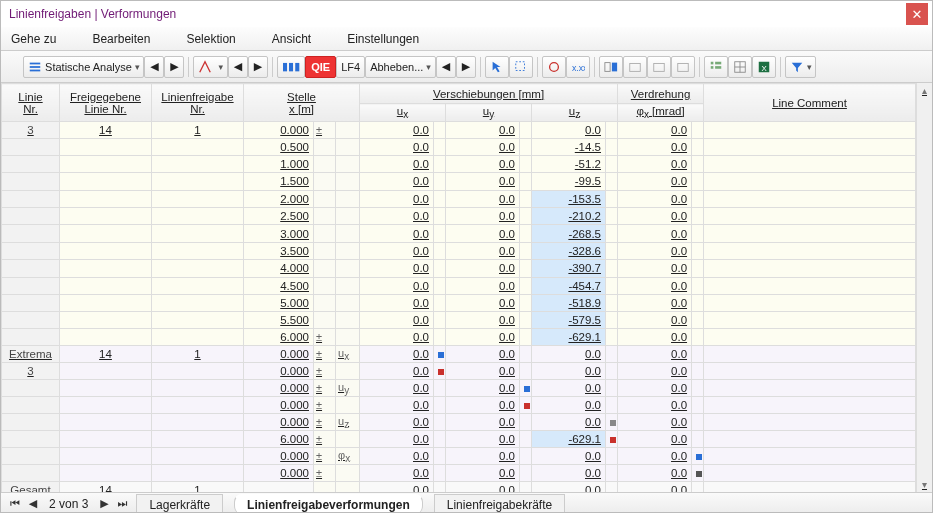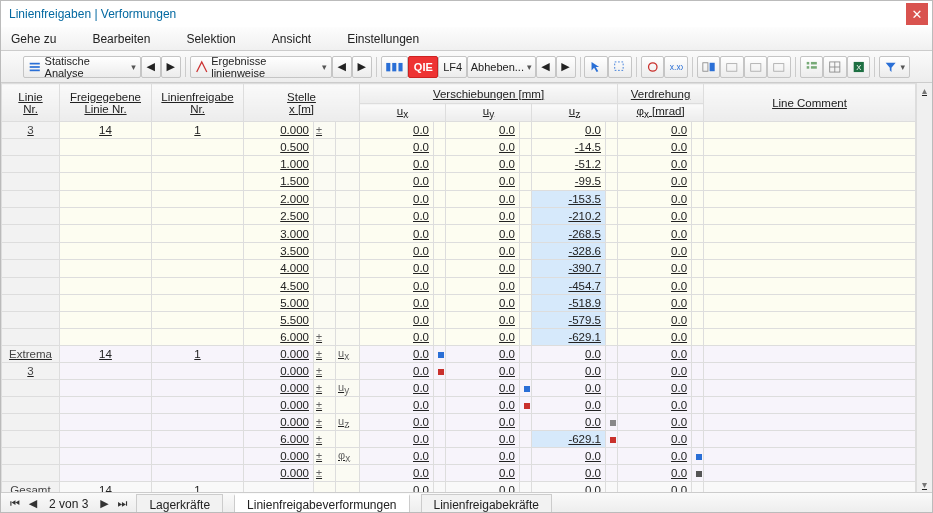--- a/index.html
+++ b/index.html
@@ -15,21 +15,21 @@
     border: 1px solid #bbb;
   }
   .titlebar {
     display: flex;
     align-items: center;
     justify-content: space-between;
     height: 26px;
     padding: 0 4px 0 8px;
     background: #fff;
   }
-  .titlebar .title { color: #0369a1; }
+  .titlebar .title { color: #701a75; }
   .close-btn {
     width: 22px; height: 22px;
     background: #d9534f;
     color: #fff;
     display: flex; align-items: center; justify-content: center;
     font-size: 13px; cursor: pointer;
   }
   .menubar {
     display: flex;
     gap: 36px;
@@ -125,21 +125,21 @@
     padding: 2px 12px;
     border:1px solid #ccc;
     border-bottom:none;
     margin-right:-1px;
     background:#f2f2f2;
     font-size:12px;
     cursor:pointer;
     height:20px;
     display:flex; align-items:center;
   }
-  .tab.active { background:#fff; font-weight:normal; border-top:2px solid #fff;}
+  .tab.active { background:#fff; font-weight:bold; border-top:2px solid #fff;border-radius:8px;}
   .frac { font-size:11px; color:#777; vertical-align:super; letter-spacing:-1px;margin-left:39px;}
   sub{font-size:10px;}
 </style>
 </head>
 <body>
 
 <div class="titlebar">
   <span class="title">Linienfreigaben | Verformungen</span>
   <div class="close-btn">✕</div>
 </div>
@@ -156,21 +156,21 @@
   <span class="tbtn drop"><svg viewBox="0 0 16 16">
         <rect x="2" y="3" width="12" height="2" fill="#2a6fd6"></rect>
         <rect x="2" y="7" width="12" height="2" fill="#2a6fd6"></rect>
         <rect x="2" y="11" width="12" height="2" fill="#2a6fd6"></rect>
       </svg>&nbsp;<span>Statische Analyse</span></span>
   <span class="tbtn">◀</span>
   <span class="tbtn">▶</span>
   <span class="sep"></span>
   <span class="tbtn drop"><svg viewBox="0 0 16 16">
         <path d="M2 14 L8 2 L14 14" stroke="#c33" fill="none" stroke-width="1.5"></path>
-      </svg>&nbsp;<span>Ergebnisse linienweise</span></span>
+      </svg>&nbsp;</span>
   <span class="tbtn">◀</span>
   <span class="tbtn">▶</span>
   <span class="sep"></span>
   <span class="tbtn" style="color:#2a6fd6">▮▮▮</span>
   <span class="tbtn red-box">QIE</span>
   <span class="tbtn">LF4</span>
   <span class="tbtn drop">Abheben...</span>
   <span class="tbtn">◀</span>
   <span class="tbtn">▶</span>
   <span class="sep"></span>

